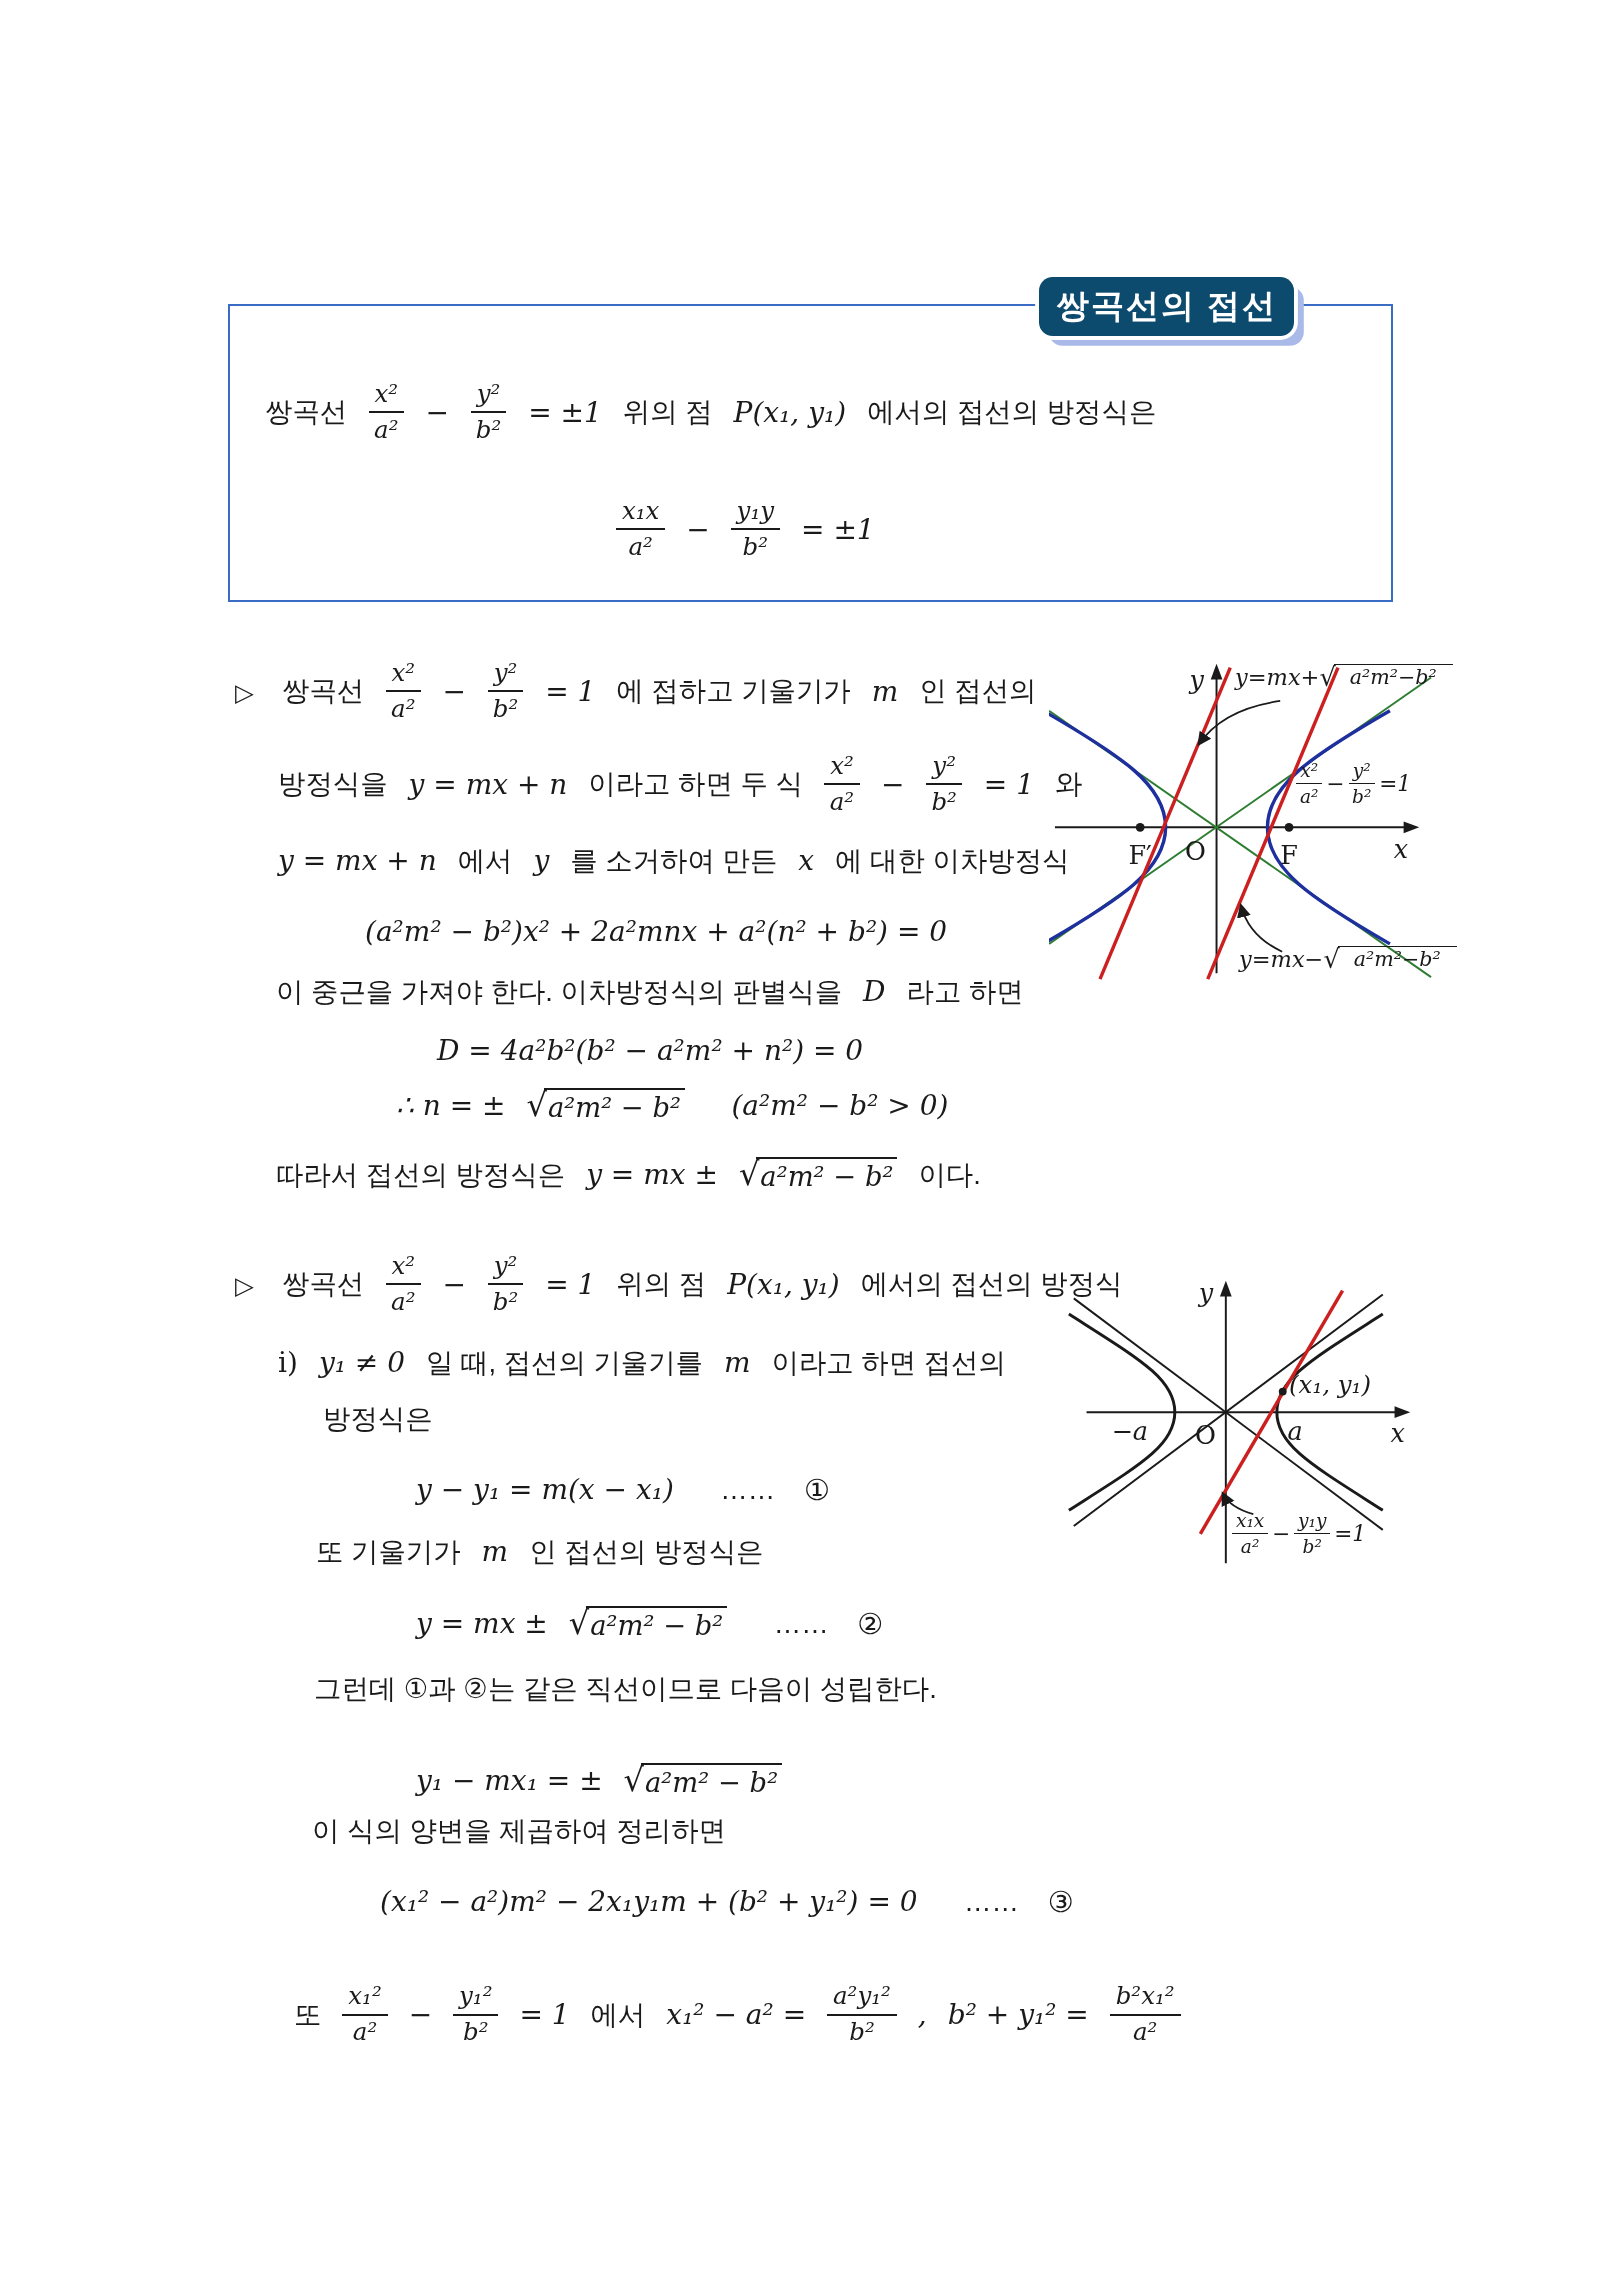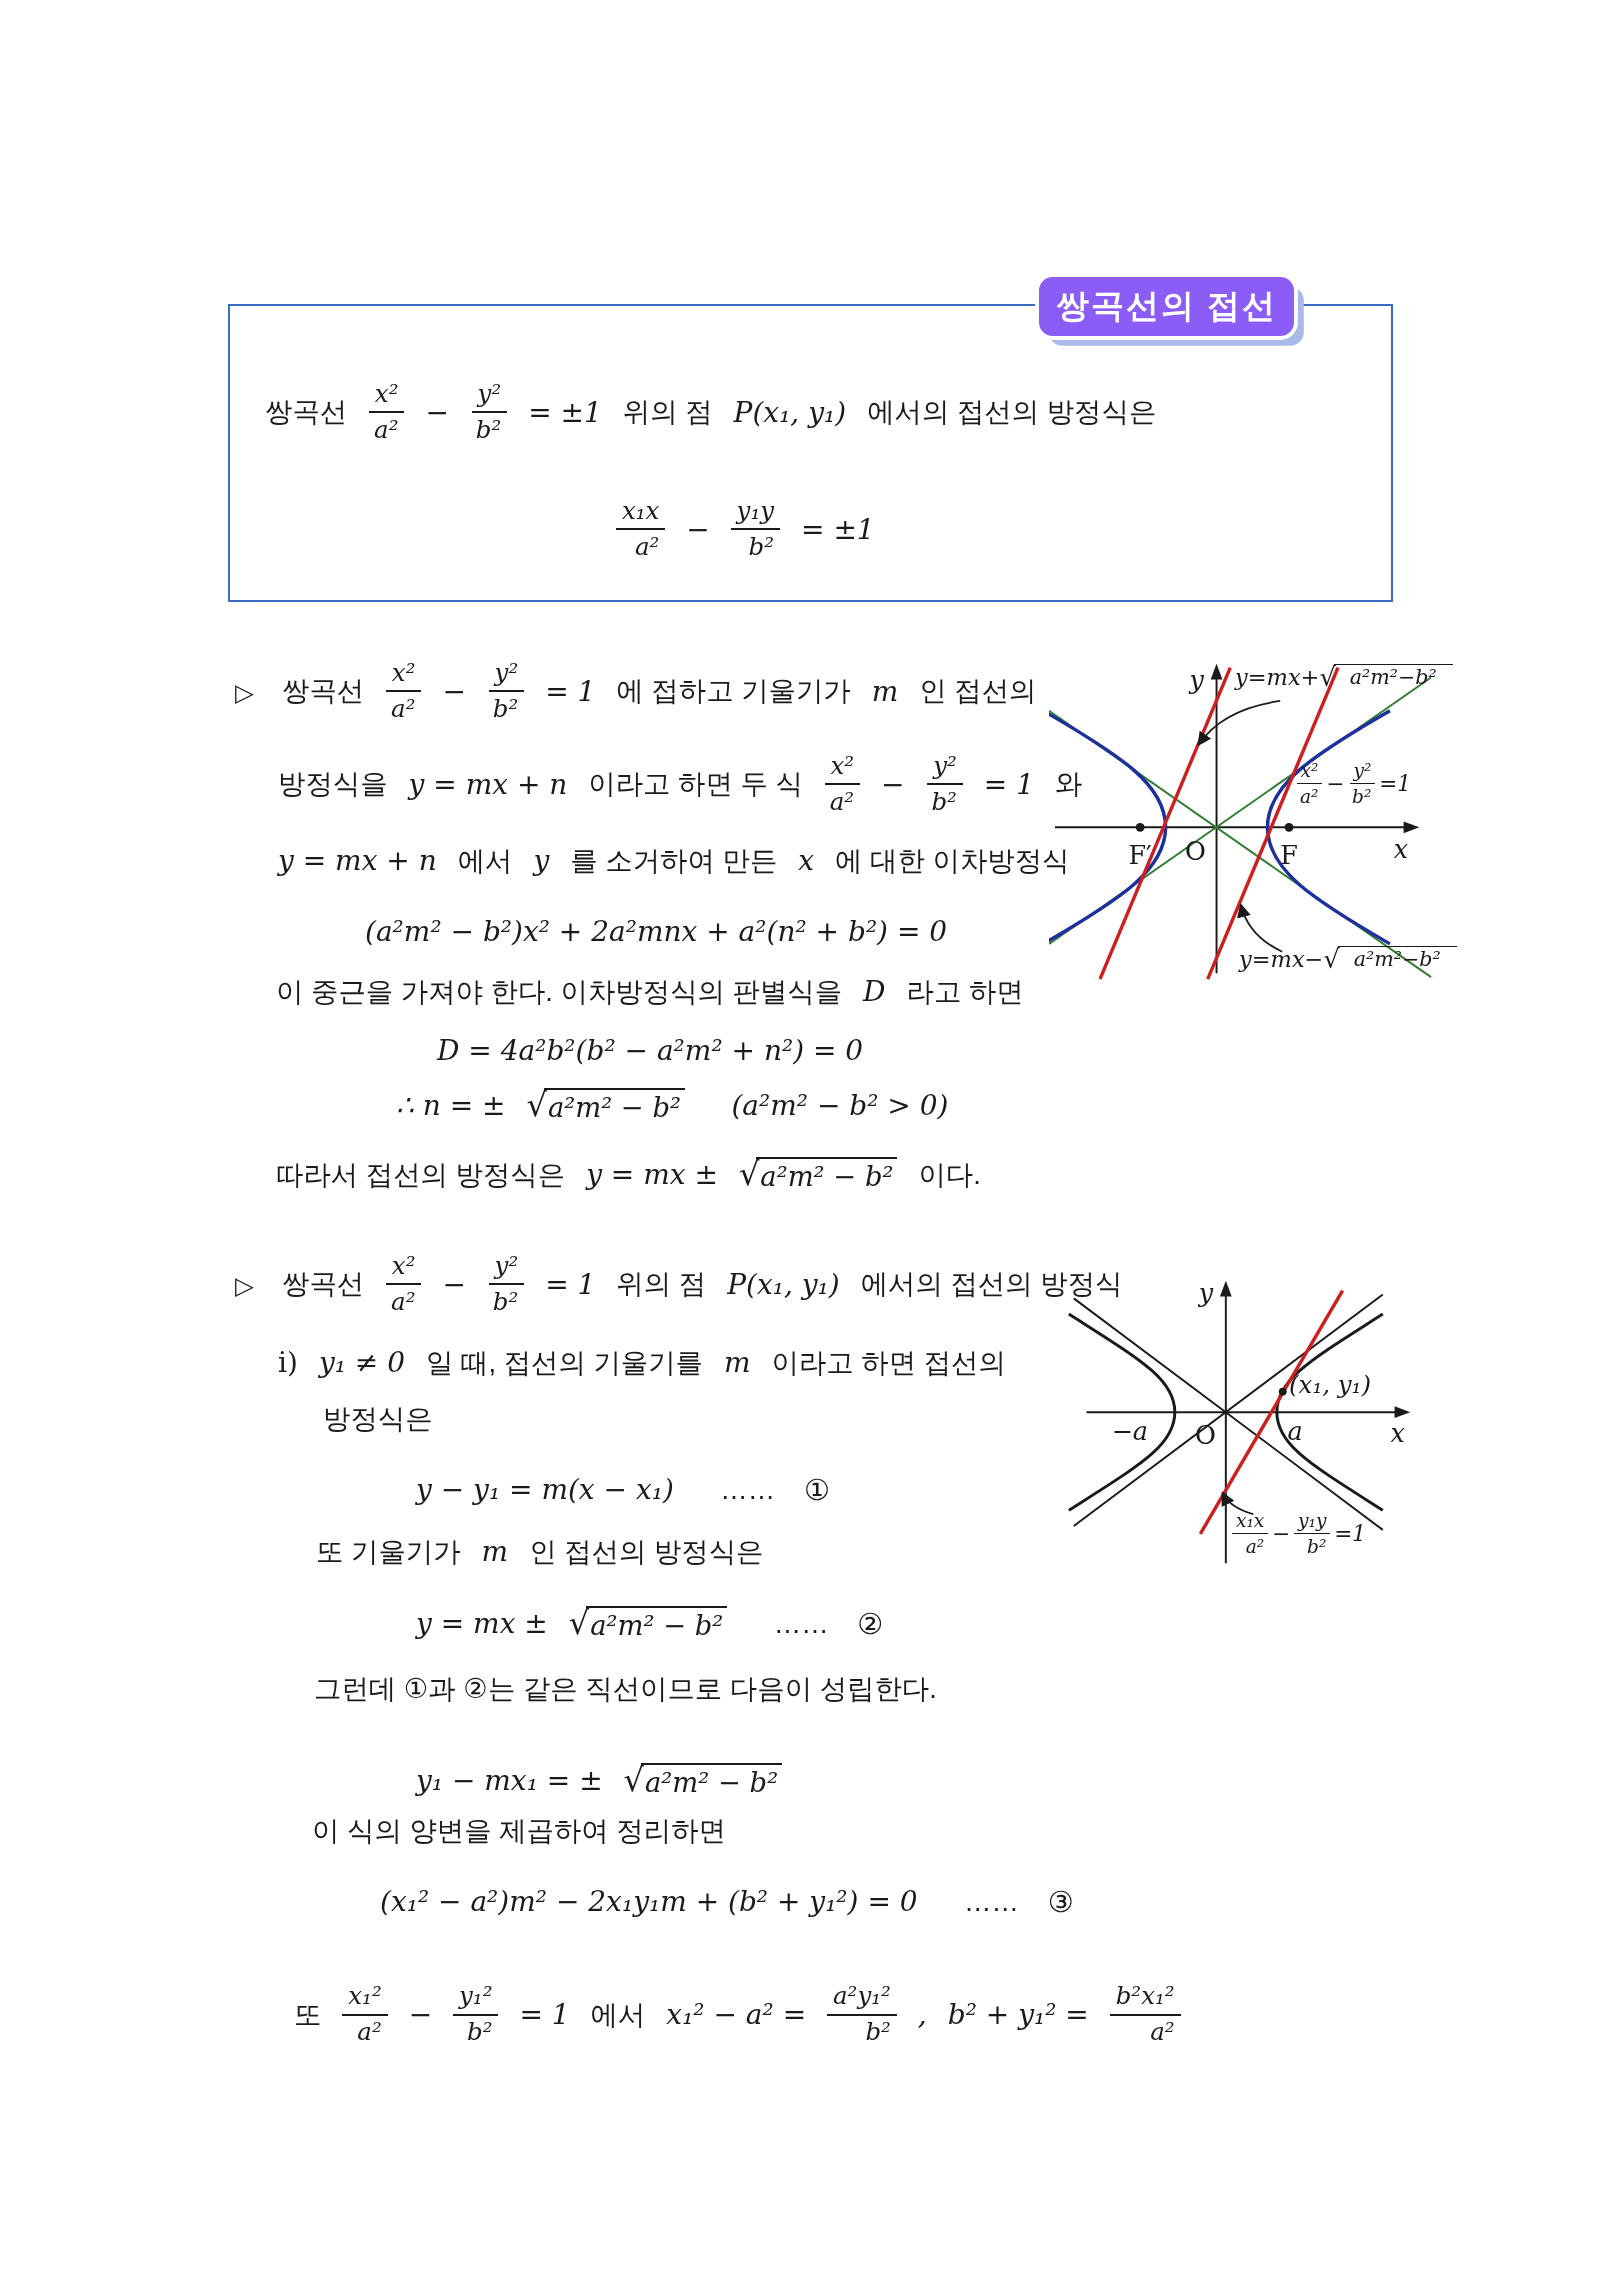--- a/index.html
+++ b/index.html
@@ -6,40 +6,40 @@
   .page { position:relative; width:1621px; height:2293px; background:#ffffff; overflow:hidden;
           font-family:"Liberation Sans","DejaVu Sans",sans-serif; color:#1a1a1a; }
 
   
   .line { position:absolute; display:flex; align-items:center; white-space:nowrap; gap:21px; }
   .ko  { font-family:"Liberation Sans","DejaVu Sans",sans-serif; font-size:27.4px; color:#1a1a1a; }
   .mi  { font-family:"DejaVu Serif","Liberation Serif",serif; font-style:italic; font-size:28px; color:#1a1a1a; }
   .mr  { font-family:"DejaVu Serif","Liberation Serif",serif; font-style:normal; font-size:28px; color:#1a1a1a; }
 
   
-  .frac { display:inline-flex; flex-direction:column; align-items:flex-end;
+  .frac { display:inline-flex; flex-direction:column; align-items:center;
           font-family:"DejaVu Serif",serif; font-style:italic; color:#1a1a1a; }
   .frac .fn { font-size:24.5px; line-height:1.15; padding:0 5.9px 2.9px; border-bottom:2px solid #1a1a1a; }
   .frac .fd { font-size:24.5px; line-height:1.15; padding:2.9px 5.9px 0; }
 
   
   .sqrt { display:inline-flex; align-items:flex-start; }
   .sqrt .sg { font-family:"DejaVu Sans",sans-serif; font-style:normal; font-size:32px; line-height:1;
               transform:translateY(1px); margin-right:-2.9px; color:#1a1a1a; }
   .sqrt .rd { font-family:"DejaVu Serif",serif; font-style:italic; font-size:27.4px; line-height:1.15;
               border-top:2px solid #1a1a1a; padding:2px 3.9px 0; color:#1a1a1a; }
 
   .dots { margin-left:25.5px; }
   .tag  { margin-left:7.8px; font-size:29px; }
   .post { margin-left:25.5px; }
 
   
   .summary-box { position:absolute; left:228px; top:304px; width:1161px; height:294px;
                  border:2.9px solid #3b6cc5; background:#ffffff; }
-  .badge { position:absolute; left:1039px; top:277px; width:255px; height:59px; background:#8b5cf6;
+  .badge { position:absolute; left:1039px; top:277px; width:255px; height:59px; background:#0c4a6e;
            border-radius:13.7px; display:flex; align-items:center; justify-content:center;
            color:#ffffff; font-size:33px; font-weight:bold; letter-spacing:2px; z-index:3;
            box-shadow:0 0 0 3.9px #ffffff, 9.8px 9.8px 0 0 #a9b9e8;
            font-family:"Liberation Sans","DejaVu Sans",sans-serif; }
 
   .tri { position:absolute; font-size:24.5px; color:#1a1a1a;
          font-family:"DejaVu Sans",sans-serif; }
 
   
   .graph { position:absolute; }

